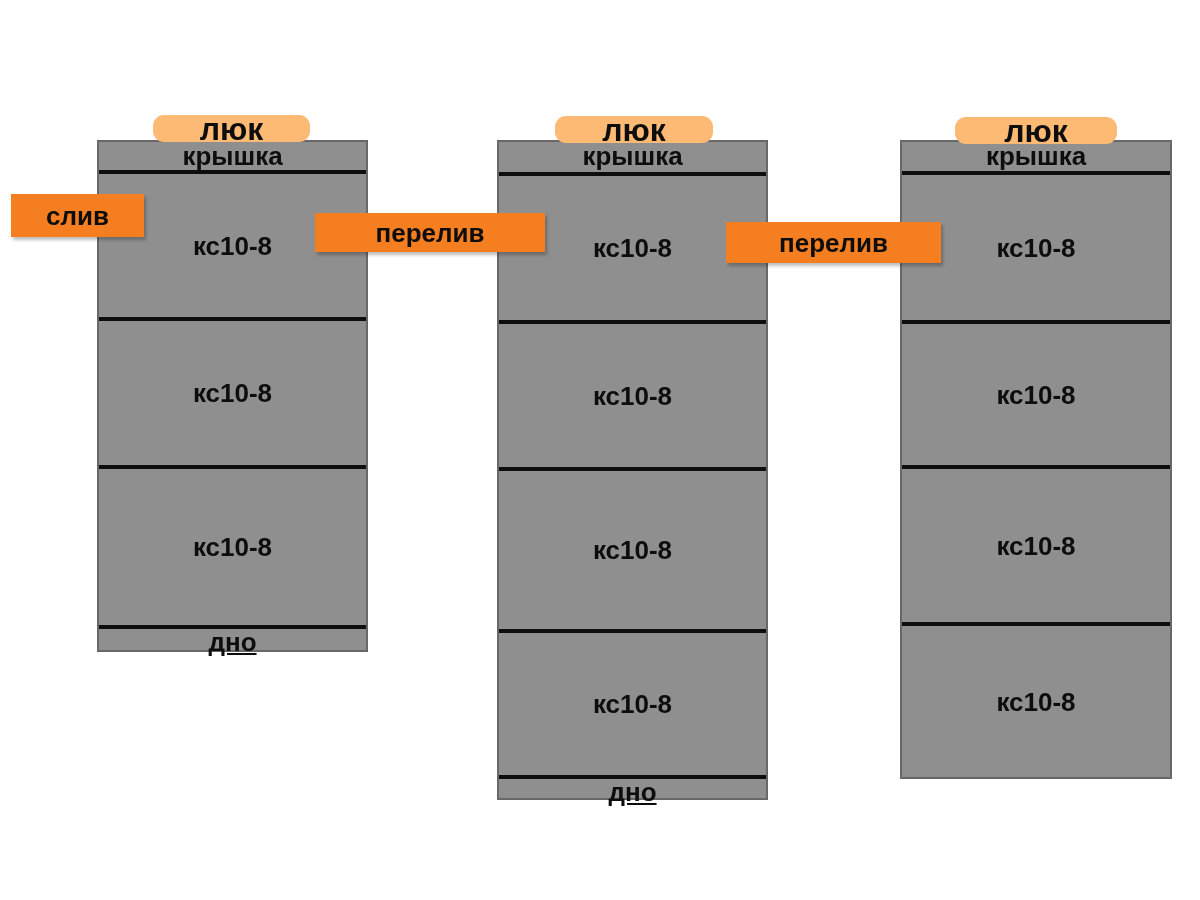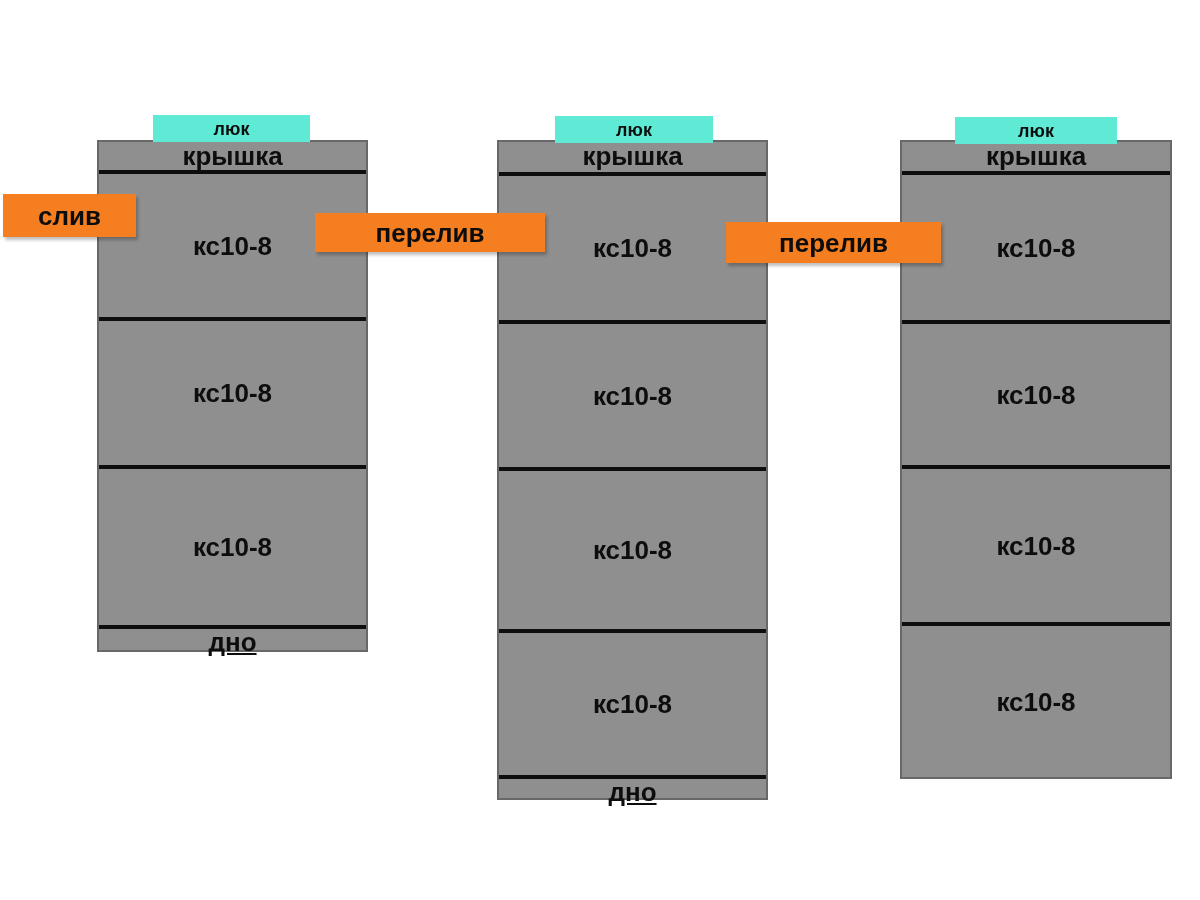--- a/index.html
+++ b/index.html
@@ -11,24 +11,25 @@
     color:#0d0d0d;
   }
   .canvas{
     position:relative;
     width:1200px;height:900px;
     background:#ffffff;
     overflow:hidden;
   }
   .hatch{
     position:absolute;
-    background:#5eead4;
+    background:#fdba74;
     display:flex;align-items:center;justify-content:center;
-    font-size:18px;line-height:26px;
+    font-size:32px;line-height:26px;
     z-index:3;
+    border-radius:11px;
   }
   .tank{
     position:absolute;
     background:#8f8f90;
     border:2px solid #68686a;
     box-sizing:border-box;
     display:flex;flex-direction:column;
     z-index:1;
   }
   .seg{
@@ -77,17 +78,17 @@
   </div>
 
   <div class="tank" style="left:900px;top:140px;width:272px;height:639px">
     <div class="seg cover" style="height:33px">крышка</div>
     <div class="seg" style="height:149px">кс10-8</div>
     <div class="seg" style="height:145px">кс10-8</div>
     <div class="seg" style="height:157px">кс10-8</div>
     <div class="seg no-line">кс10-8</div>
   </div>
 
-  <div class="tag" style="left:3px;top:194px;width:133px;height:43px">слив</div>
+  <div class="tag" style="left:11px;top:194px;width:133px;height:43px">слив</div>
   <div class="tag" style="left:315px;top:213px;width:230px;height:39px">перелив</div>
   <div class="tag" style="left:726px;top:222px;width:215px;height:41px">перелив</div>
 
 </div>
 
 </body></html>

